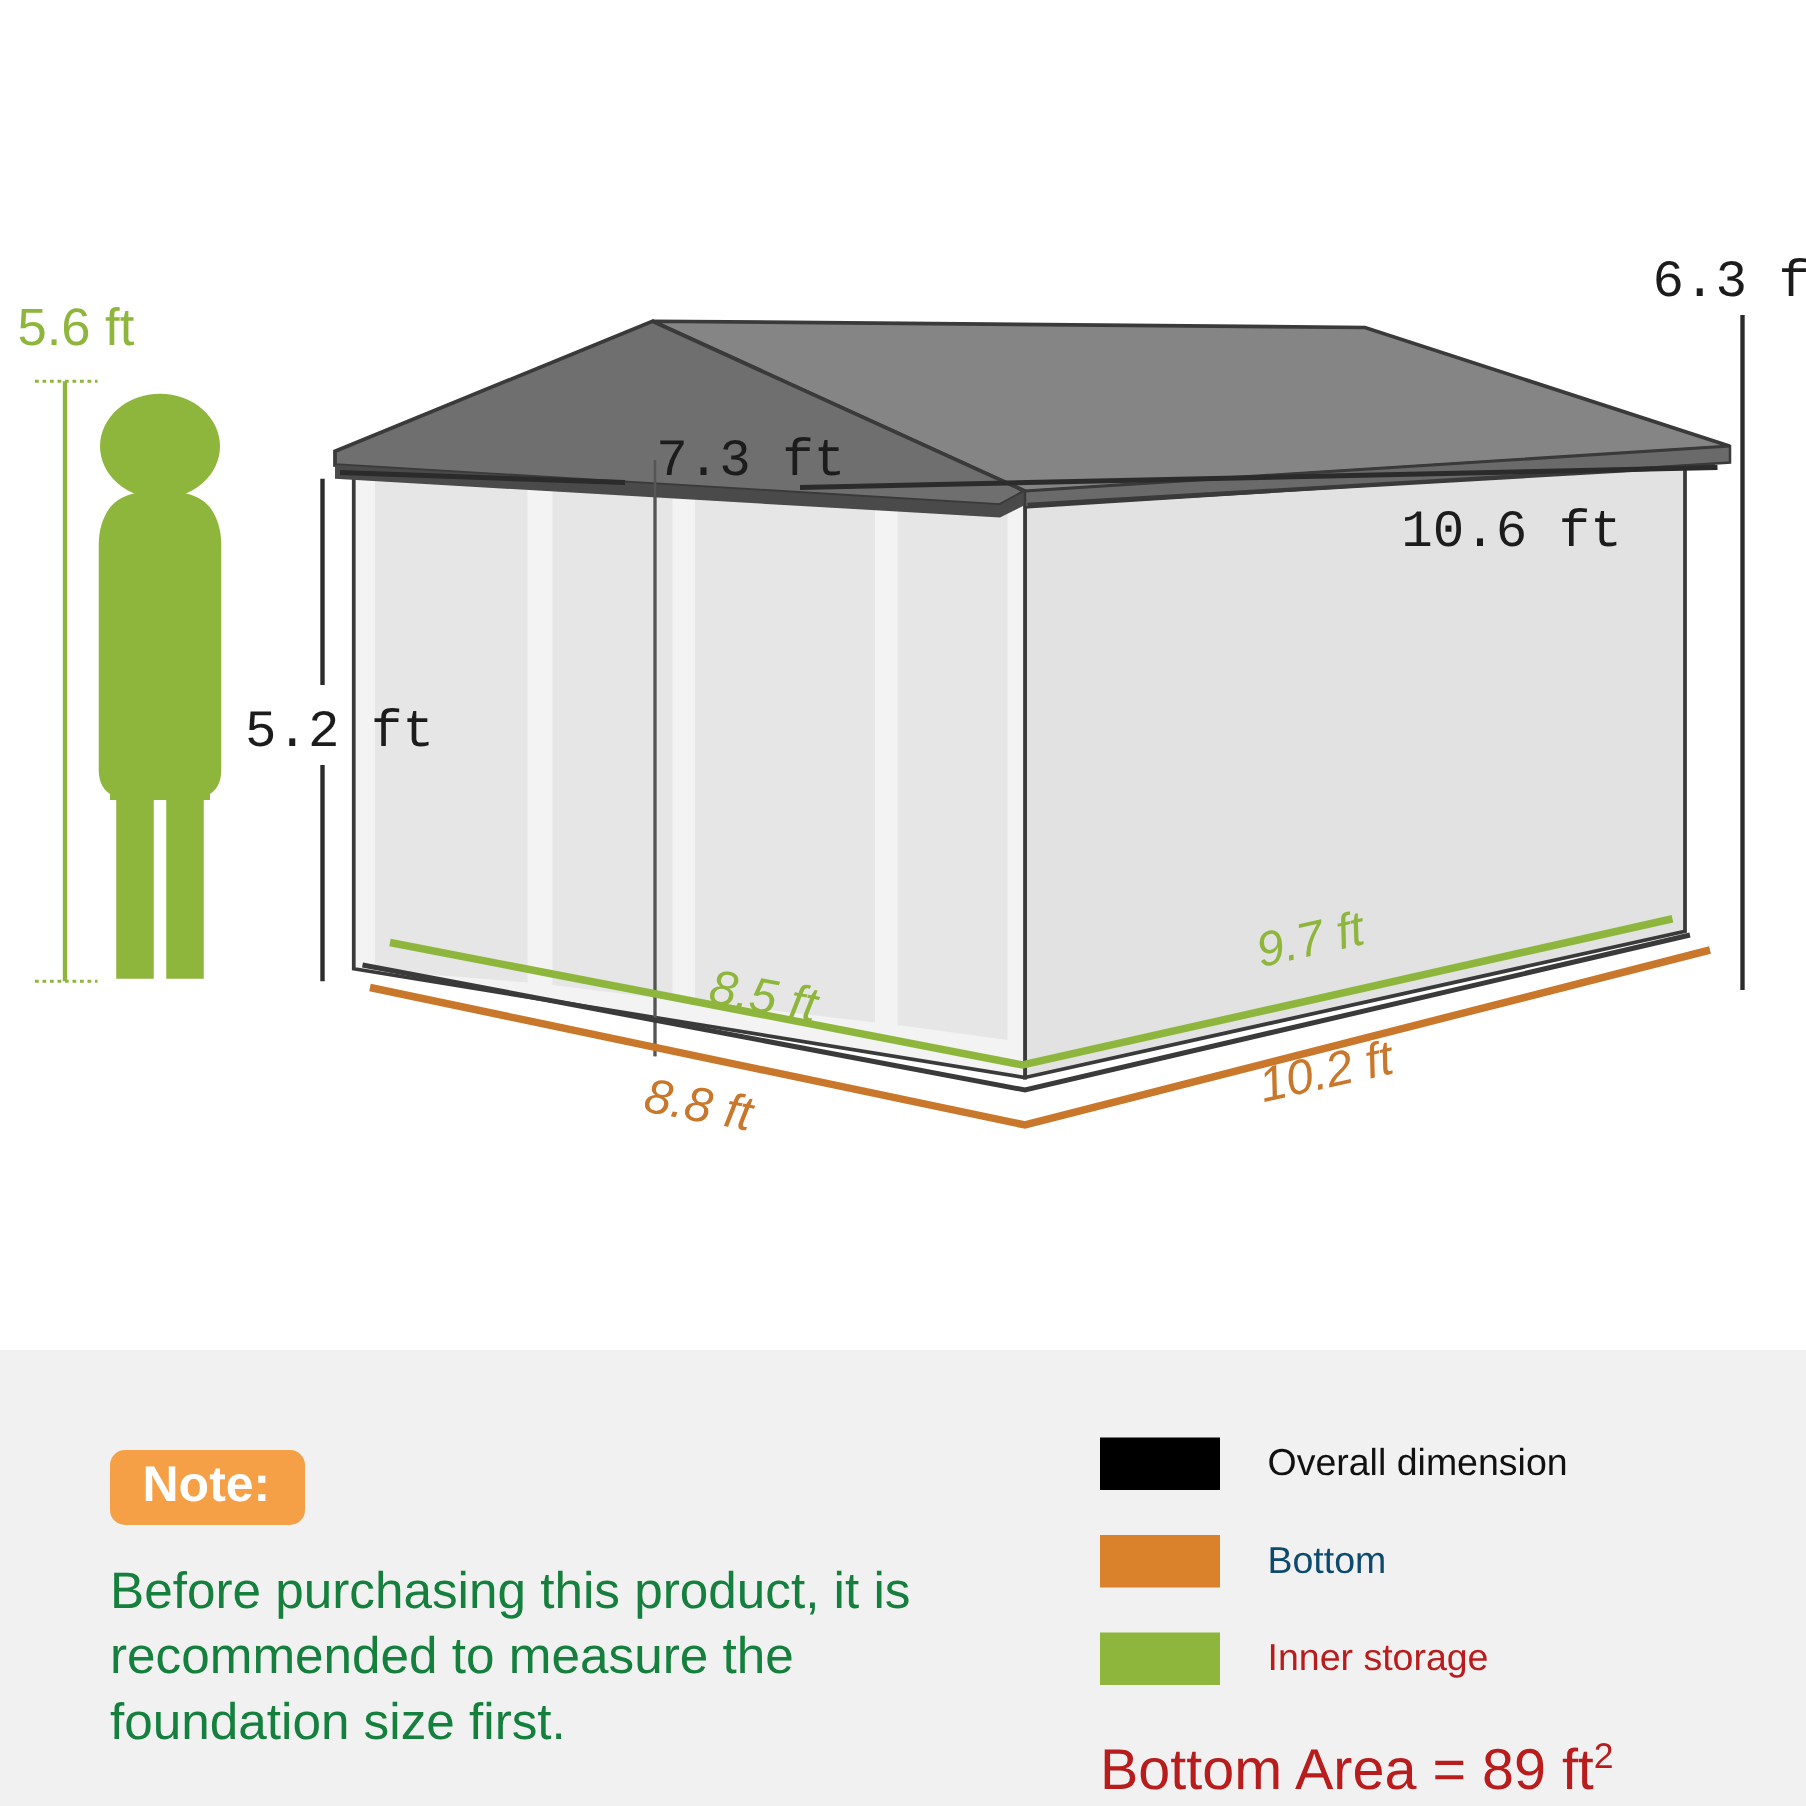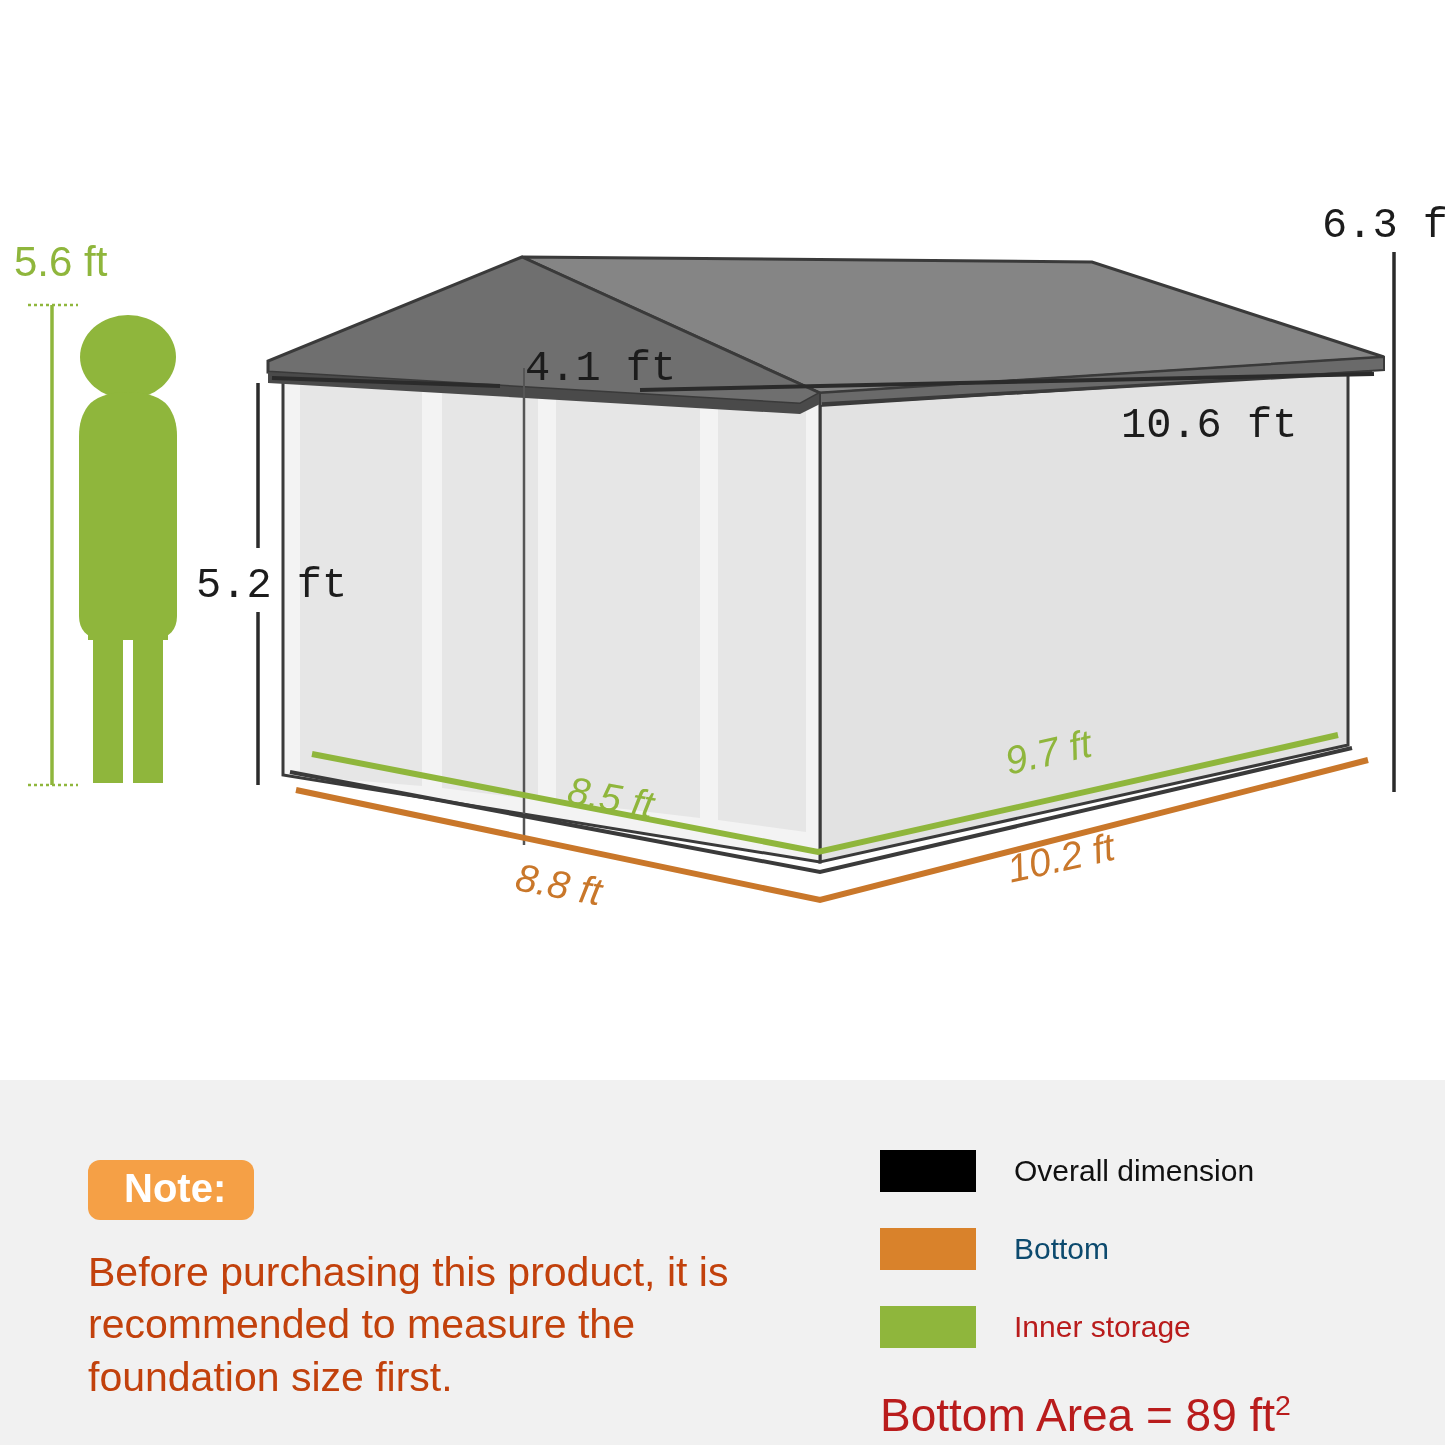--- a/index.html
+++ b/index.html
@@ -28,27 +28,27 @@
     position:absolute;left:0;top:1080px;width:1445px;height:365px;
     background:#f1f1f1;
   }
   #note-block{position:absolute;left:88px;top:80px;width:690px;}
   #note-badge{
     display:inline-block;
     background:#f5a046;
     color:#ffffff;
     font-size:40px;
     font-weight:bold;
-    padding:8px 28px 12px 36px;
+    padding:8px 28px 12px 26px;
     border-radius:12px;
     line-height:1.0;
   }
   #note-text{
     margin-top:26px;
-    color:#c2410c;
+    color:#15803d;
     font-size:41px;
     line-height:1.28;
     max-width:680px;
   }
 
   #legend-block{position:absolute;left:880px;top:52px;width:520px;}
   .legend-row{display:flex;align-items:center;height:78px;}
   .legend-swatch{width:96px;height:42px;flex:none;}
   .legend-text{margin-left:38px;font-size:30px;line-height:1;}
   .sw-black{background:#000000;}
@@ -142,21 +142,21 @@
       <polyline points="312,754 818,852 1338,735" fill="none" stroke="#8fb63c" stroke-width="6"></polyline>
 
       <polyline points="296,790 820,900 1368,760" fill="none" stroke="#c9772a" stroke-width="6"></polyline>
 
     </svg>
 
     <div class="dim-label lbl-person" style="left:14px;top:238px;">5.6 ft</div>
 
     <div class="dim-label lbl-black" style="left:196px;top:562px;">5.2 ft</div>
 
-    <div class="dim-label lbl-black" style="left:525px;top:345px;">4.1 ft</div>
+    <div class="dim-label lbl-black" style="left:525px;top:345px;">7.3 ft</div>
 
     <div class="dim-label lbl-black" style="left:1322px;top:202px;">6.3 ft</div>
 
     <div class="dim-label lbl-black" style="left:1083px;top:402px;margin-left:38px;">10.6 ft</div>
 
     <div class="dim-label lbl-green" style="left:568px;top:768px;transform:rotate(10.5deg);transform-origin:left center;">8.5 ft</div>
 
     <div class="dim-label lbl-green" style="left:1006px;top:740px;transform:rotate(-12.5deg);transform-origin:left center;">9.7 ft</div>
 
     <div class="dim-label lbl-orange" style="left:516px;top:855px;transform:rotate(10.5deg);transform-origin:left center;">8.8 ft</div>

